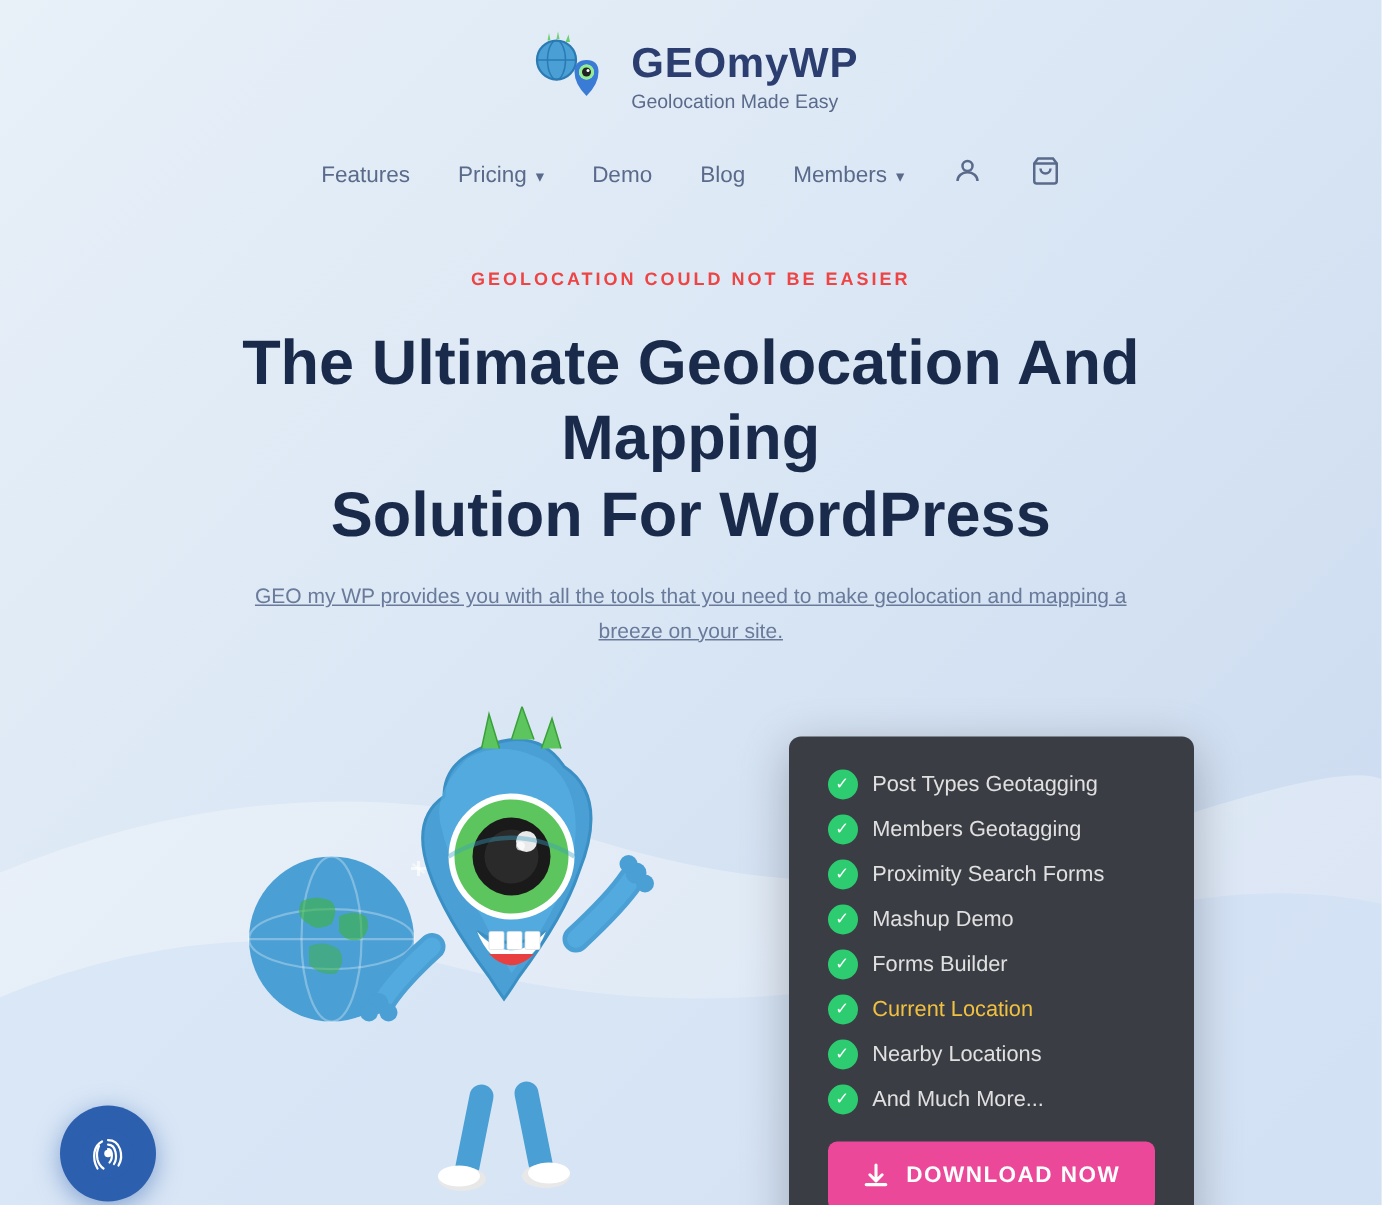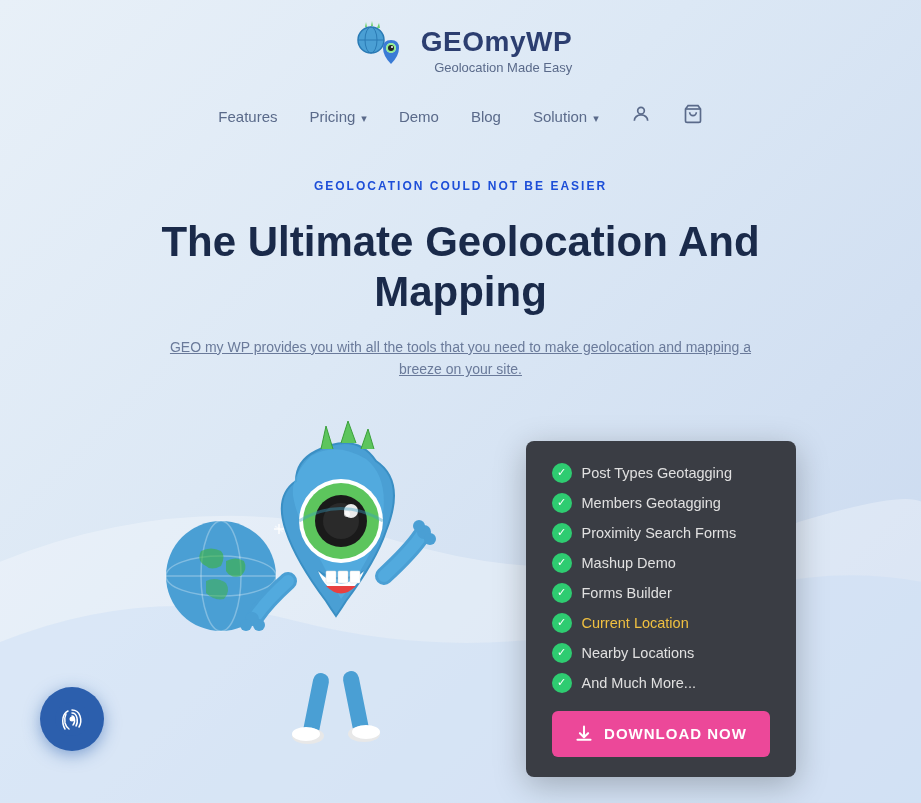--- a/index.html
+++ b/index.html
@@ -45,21 +45,21 @@
     .logo-brand {
       font-size: 28px;
       font-weight: 700;
       color: #2c3e70;
       letter-spacing: 0.5px;
     }
 
     .logo-tagline {
       font-size: 13px;
       color: #5a6a8a;
-      text-align: right;
+      text-align: left;
       margin-top: 2px;
     }
 
     
     nav {
       display: flex;
       align-items: center;
       gap: 32px;
       padding: 14px 0 10px;
       margin-top: 6px;
@@ -83,21 +83,21 @@
 
     
     .hero {
       text-align: center;
       padding: 30px 80px 10px;
     }
 
     .hero-subtitle {
       font-size: 12px;
       font-weight: 700;
-      color: #1d4ed8;
+      color: #ef4444;
       letter-spacing: 2px;
       text-transform: uppercase;
       margin-bottom: 20px;
     }
 
     .hero-title {
       font-size: 42px;
       font-weight: 900;
       color: #1a2a4a;
       line-height: 1.2;
@@ -272,21 +272,21 @@
         <span>Pricing</span>
         <span class="chevron-down"></span>
       </a>
       <a class="nav-item">
         <span>Demo</span>
       </a>
       <a class="nav-item">
         <span>Blog</span>
       </a>
       <a class="nav-item">
-        <span>Solution</span>
+        <span>Members</span>
         <span class="chevron-down"></span>
       </a>
       <span class="nav-icon-btn">
         <svg width="20" height="20" viewBox="0 0 24 24" fill="none" stroke="#5a6a8a" stroke-width="2">
           <circle cx="12" cy="8" r="4"></circle>
             <path d="M4 20c0-4 3.6-7 8-7s8 3 8 7"></path>
         </svg>
       </span>
       <span class="nav-icon-btn">
         <svg width="20" height="20" viewBox="0 0 24 24" fill="none" stroke="#5a6a8a" stroke-width="2">
@@ -295,20 +295,21 @@
           <path d="M16 10a4 4 0 01-8 0"></path>
         </svg>
       </span>
     </nav>
   </header>
 
   <section class="hero">
     <p class="hero-subtitle">GEOLOCATION COULD NOT BE EASIER</p>
     <h1 class="hero-title">
       <span>The Ultimate Geolocation And Mapping</span><br>
+      <span>Solution For WordPress</span>
     </h1>
     <p class="hero-desc">GEO my WP provides you with all the tools that you need to make geolocation and mapping a breeze on your site.</p>
   </section>
 
   <div class="hero-bottom">
 
     <div class="monster-area">
       <svg width="340" height="340" viewBox="0 0 340 340" xmlns="http://www.w3.org/2000/svg">
 
         <circle cx="95" cy="155" r="55" fill="#4a9fd4"></circle>

